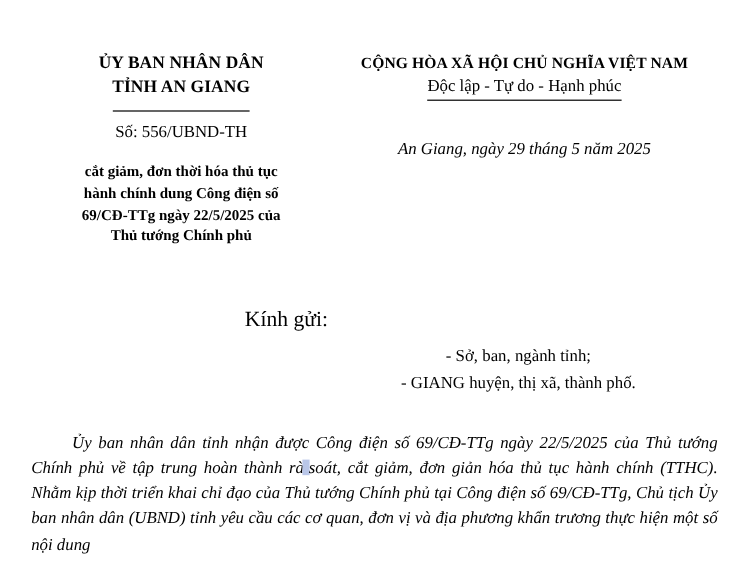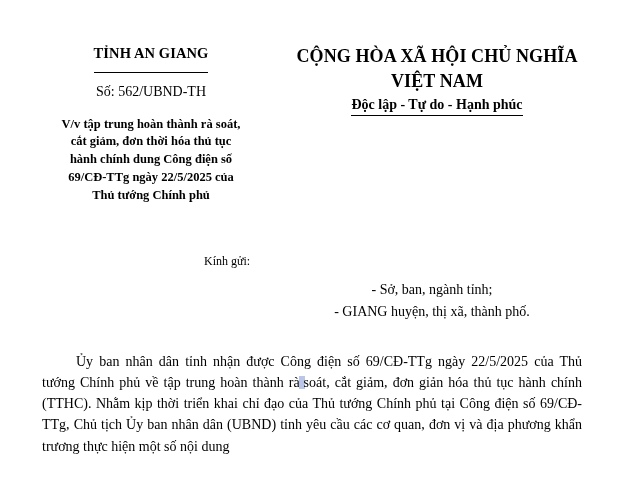--- a/index.html
+++ b/index.html
@@ -48,29 +48,29 @@
     line-height: 1.35;
     letter-spacing: 0.1px;
   }
 
   .org-name .underlined {
     border-bottom: 1.3px solid #000;
     padding-bottom: 11px;
   }
 
   .nation-name {
-    font-size: 18px;
+    font-size: 13px;
     font-weight: bold;
     line-height: 1.4;
     letter-spacing: 0.1px;
   }
 
   .nation-motto {
     font-size: 14px;
-    font-weight: bold;
+    font-weight: normal;
     margin-top: 3px;
     display: inline-block;
     border-bottom: 1.3px solid #000;
     padding-bottom: 2px;
   }
 
   .doc-number {
     font-size: 14px;
     margin-top: 20px;
     text-align: center;
@@ -92,21 +92,21 @@
     margin-top: 33px;
   }
 
   .recipient-block {
     margin-top: 50px;
     padding-left: 178px;
     font-size: 14px;
   }
 
   .recipient-title {
-    font-size: 12px;
+    font-size: 18px;
     margin-bottom: 10px;
   }
 
   .recipient-list {
     padding-left: 62px;
     text-align: center;
   }
 
   .recipient-item {
     font-size: 14px;
@@ -115,54 +115,56 @@
 
   .body-text {
     margin-top: 28px;
     font-size: 14px;
     line-height: 1.52;
     text-align: justify;
     text-justify: inter-word;
   }
 
   .body-text p {
-    margin: 16px;
+    margin: 0;
     text-indent: 34px;
+    font-style: italic;
   }
 
   .caret {
     display: inline-block;
     width: 6px;
     height: 13px;
     background: #b9c6e8;
     vertical-align: -2px;
     margin: 0 -1px;
   }
 </style>
 </head>
 <body>
 
 <div class="page">
 
   <div class="header">
     <div class="header-left">
+      <div class="org-name">ỦY BAN NHÂN DÂN</div>
       <div class="org-name"><span class="underlined">TỈNH AN GIANG</span></div>
-      <div class="doc-number">Số: 562/UBND-TH</div>
+      <div class="doc-number">Số: 556/UBND-TH</div>
       <div class="doc-subject">
-        <div>V/v tập trung hoàn thành rà soát,</div>
         <div>cắt giảm, đơn thời hóa thủ tục</div>
         <div>hành chính dung Công điện số</div>
         <div>69/CĐ-TTg ngày 22/5/2025 của</div>
         <div>Thủ tướng Chính phủ</div>
       </div>
     </div>
 
     <div class="header-right">
       <div class="nation-name">CỘNG HÒA XÃ HỘI CHỦ NGHĨA VIỆT NAM</div>
       <div class="nation-motto">Độc lập - Tự do - Hạnh phúc</div>
+      <div class="place-date">An Giang, ngày 29 tháng 5 năm 2025</div>
     </div>
   </div>
 
   <div class="recipient-block">
     <div class="recipient-title">Kính gửi:</div>
     <div class="recipient-list">
       <div class="recipient-item">- Sở, ban, ngành tỉnh;</div>
       <div class="recipient-item">- GIANG huyện, thị xã, thành phố.</div>
     </div>
   </div>

